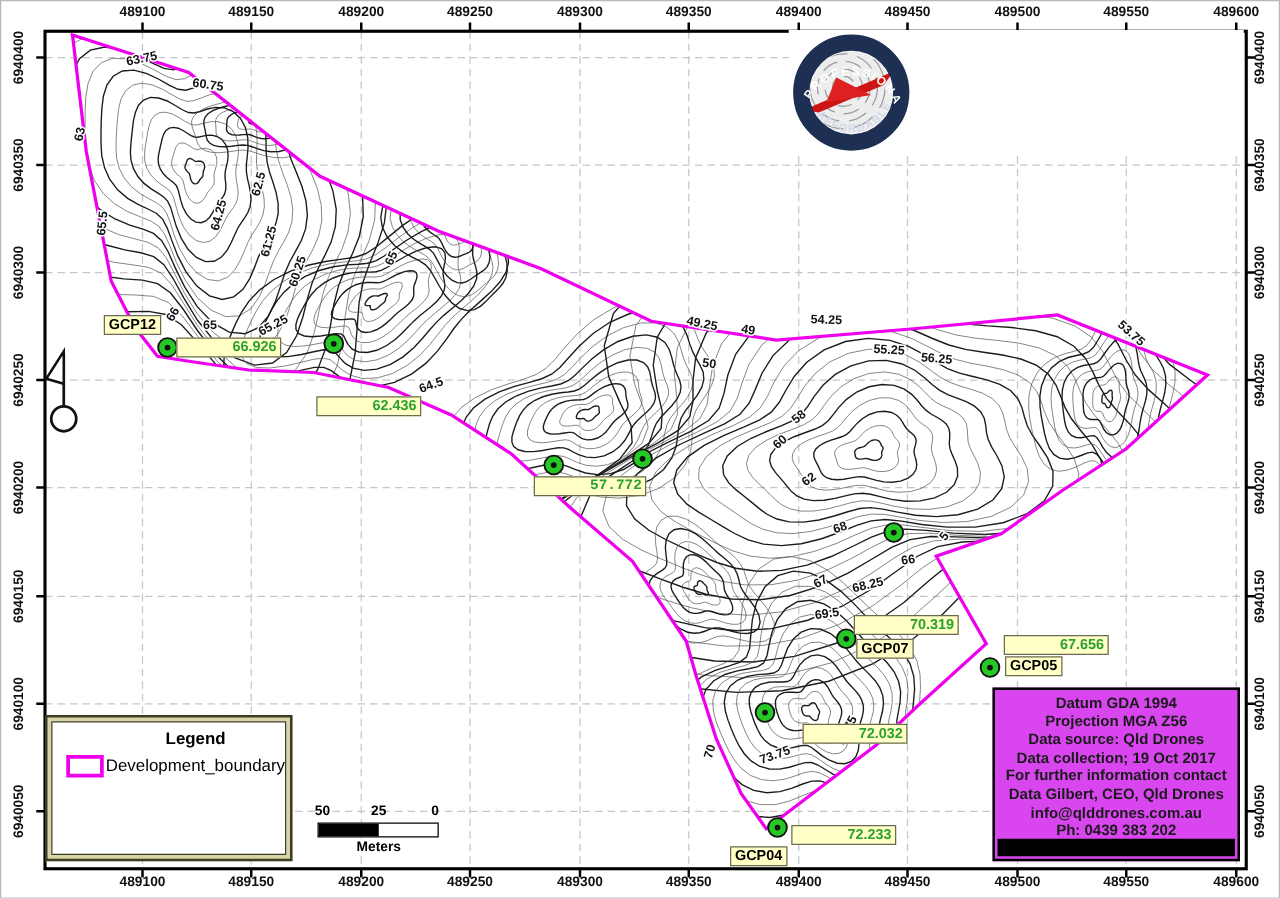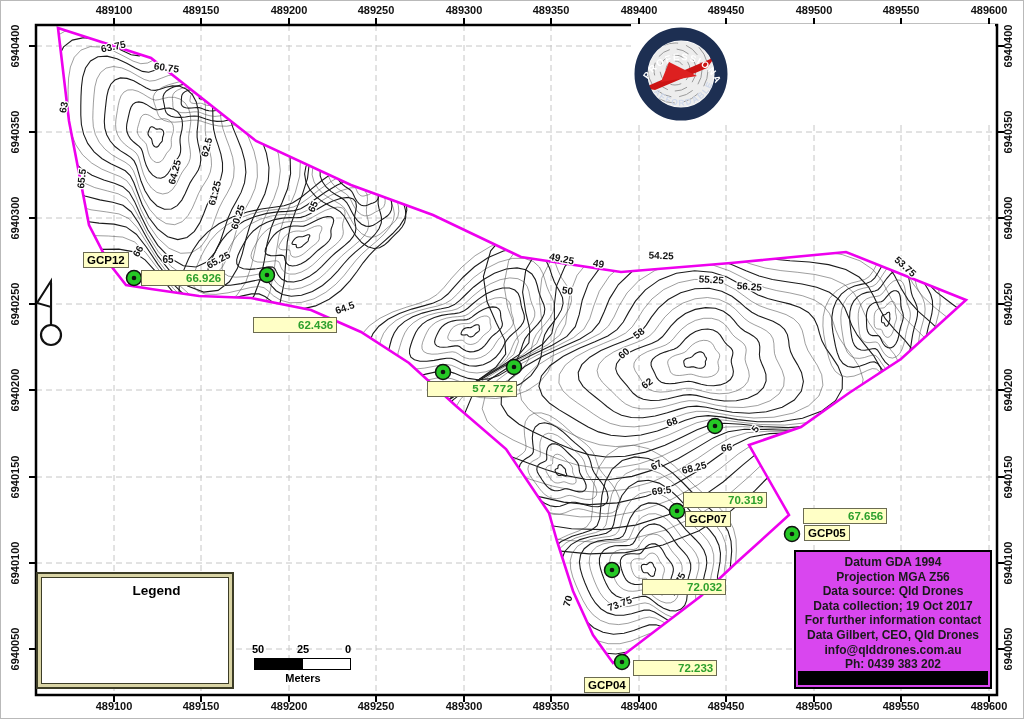--- a/index.html
+++ b/index.html
@@ -363,20 +363,26 @@
       <div class="gcp-box name" style="left: 803px; top: 524px;">GCP05</div>
       <div class="gcp-box value" style="left: 641px; top: 578px;">72.032</div>
       <div class="gcp-box value" style="left: 632px; top: 659px;">72.233</div>
       <div class="gcp-box name" style="left: 583px; top: 676px;">GCP04</div>
     </div>
 
   <div class="legend">
     <div class="legend-inner">
       <div class="legend-title">Legend</div>
       <div id="legend-rows">
+          <div class="legend-row">
+            <span class="legend-ic">
+              <span class="ic-bound"></span>
+            </span>
+            <span class="legend-label">Development_boundary</span>
+          </div>
         </div>
     </div>
   </div>
 
   <div class="scalebar">
     <div id="sb-nums">
         <div class="sb-num" style="left: 11px;">50</div>
         <div class="sb-num" style="left: 56px;">25</div>
         <div class="sb-num" style="left: 101px;">0</div>
       </div>

